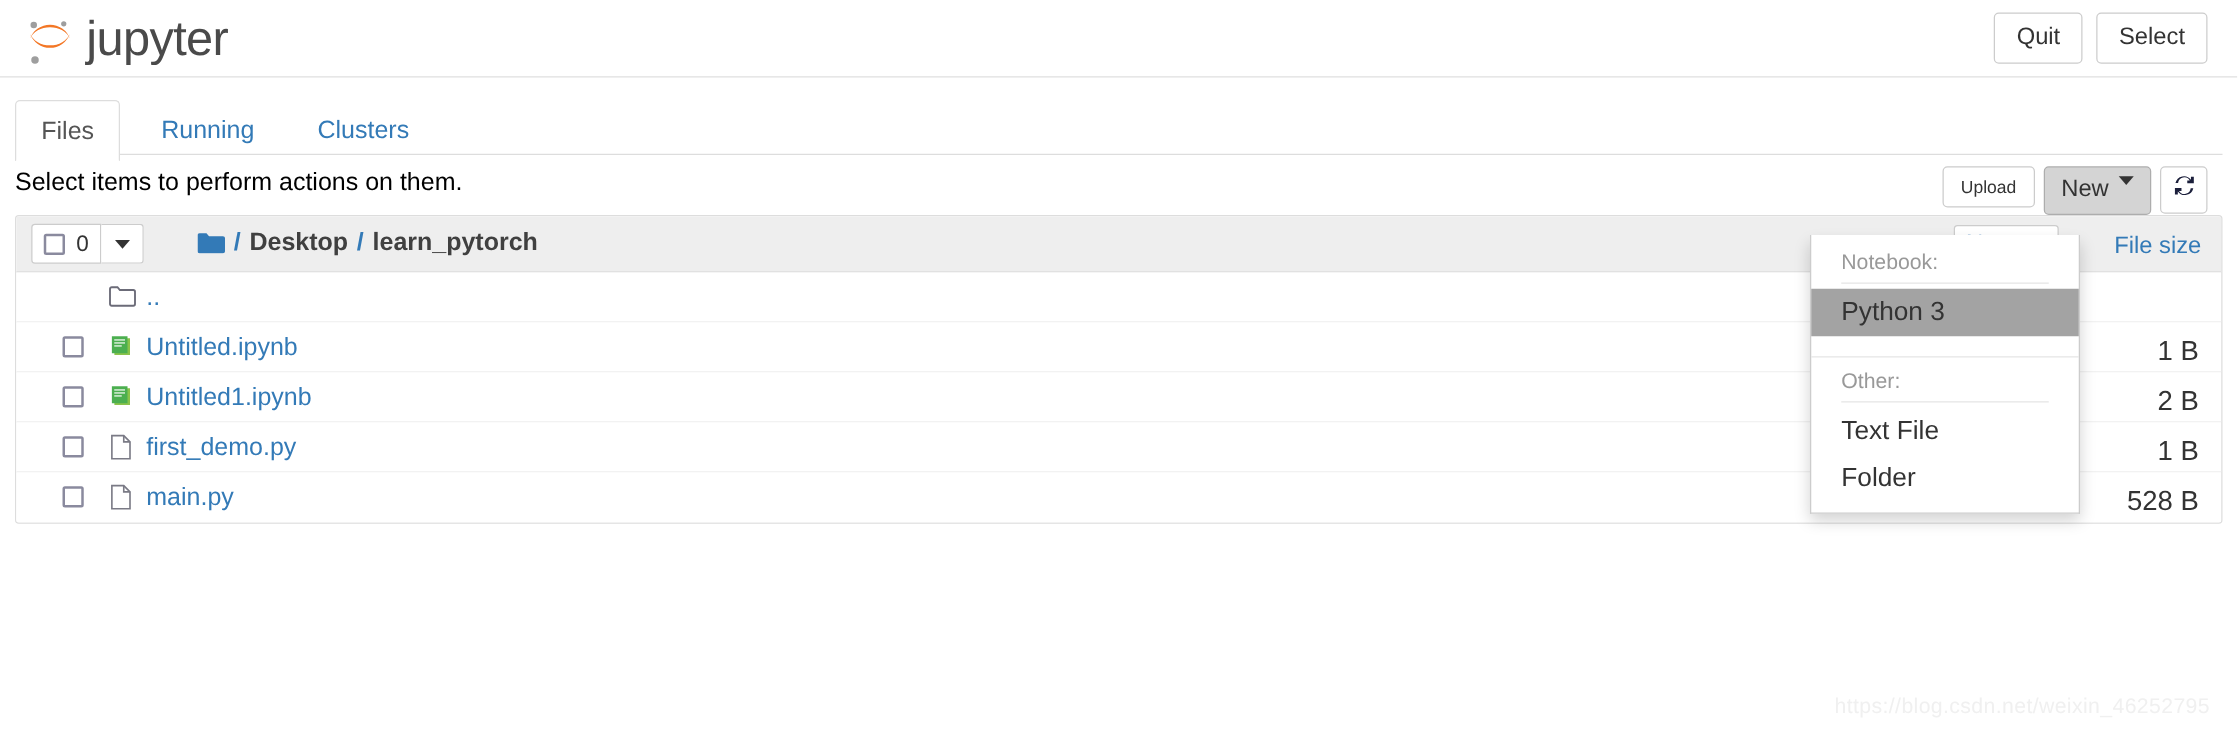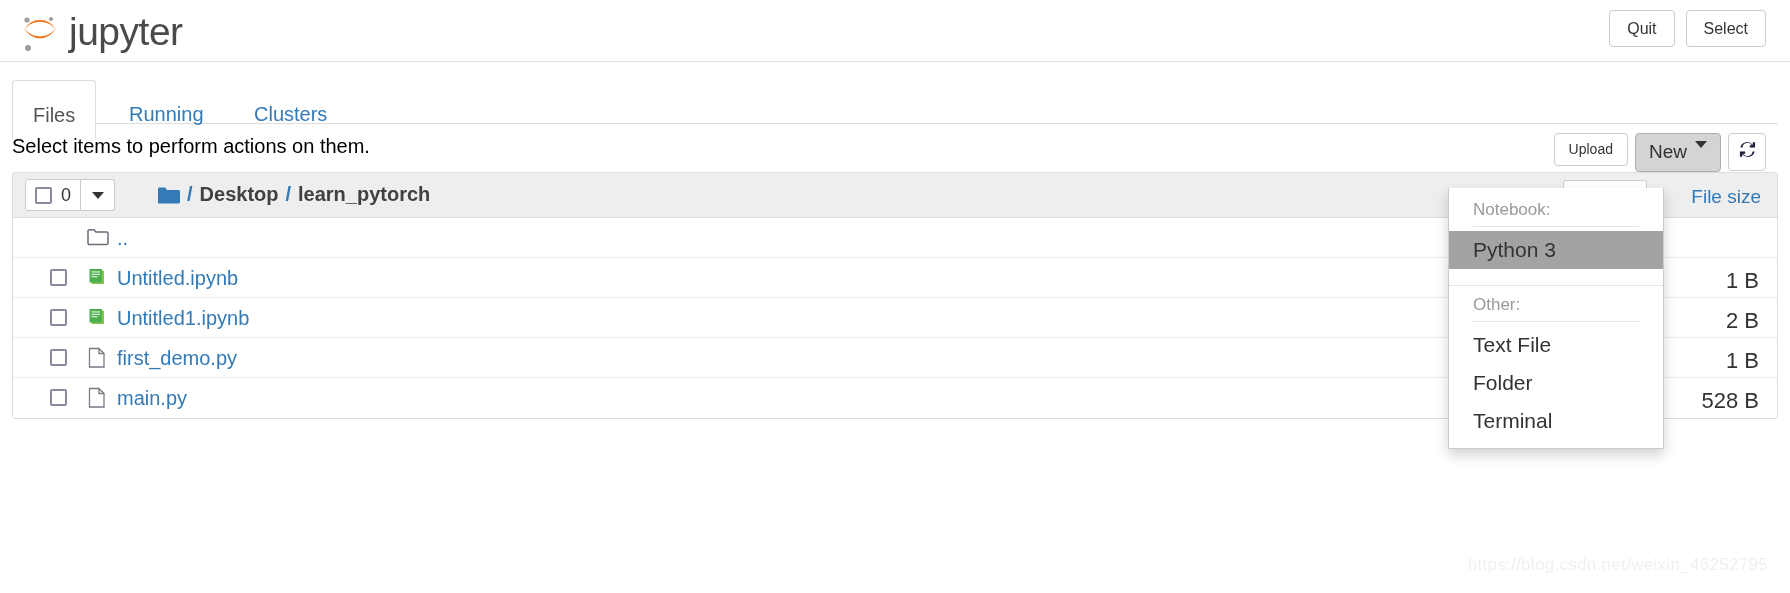--- a/index.html
+++ b/index.html
@@ -52,42 +52,42 @@
     right: 24px; top: 10px;
     display: flex;
     gap: 11px;
   }
   .btn {
     box-sizing: border-box;
     border: 1px solid #cccccc;
     border-radius: 4px;
     background: #ffffff;
     color: #333333;
-    font-size: 16px;
+    font-size: 19px;
     font-family: "Liberation Sans", sans-serif;
     padding: 8px 17px;
     cursor: pointer;
     line-height: 1.2;
   }
 
   
   .tabs {
     position: absolute;
     left: 12px; top: 80px;
     width: 1766px;
     height: 44px;
     border-bottom: 1px solid #dddddd;
     box-sizing: border-box;
   }
   .tab {
     position: absolute;
     top: 0;
     box-sizing: border-box;
     font-size: 20px;
-    padding: 22px 20px 11px 20px;
+    padding: 12px 20px 11px 20px;
     color: #337ab7;
     cursor: pointer;
     line-height: 1.2;
   }
   .tab.active {
     color: #555555;
     background: #ffffff;
     border: 1px solid #dddddd;
     border-bottom: 1px solid #ffffff;
     border-radius: 4px 4px 0 0;
@@ -481,18 +481,17 @@
   <div class="dropdown">
     <div class="dd-label">Notebook:</div>
     <div class="dd-divider"></div>
     <div class="dd-item highlight">Python 3</div>
     <div class="dd-gap"></div>
     <div class="dd-sep"></div>
     <div class="dd-label">Other:</div>
     <div class="dd-divider"></div>
     <div class="dd-item">Text File</div>
     <div class="dd-item">Folder</div>
-    <div class="dd-item">Terminal</div>
   </div>
 
   <div class="watermark">https://blog.csdn.net/weixin_46252795</div>
 
 </div>
 
 </body></html>

